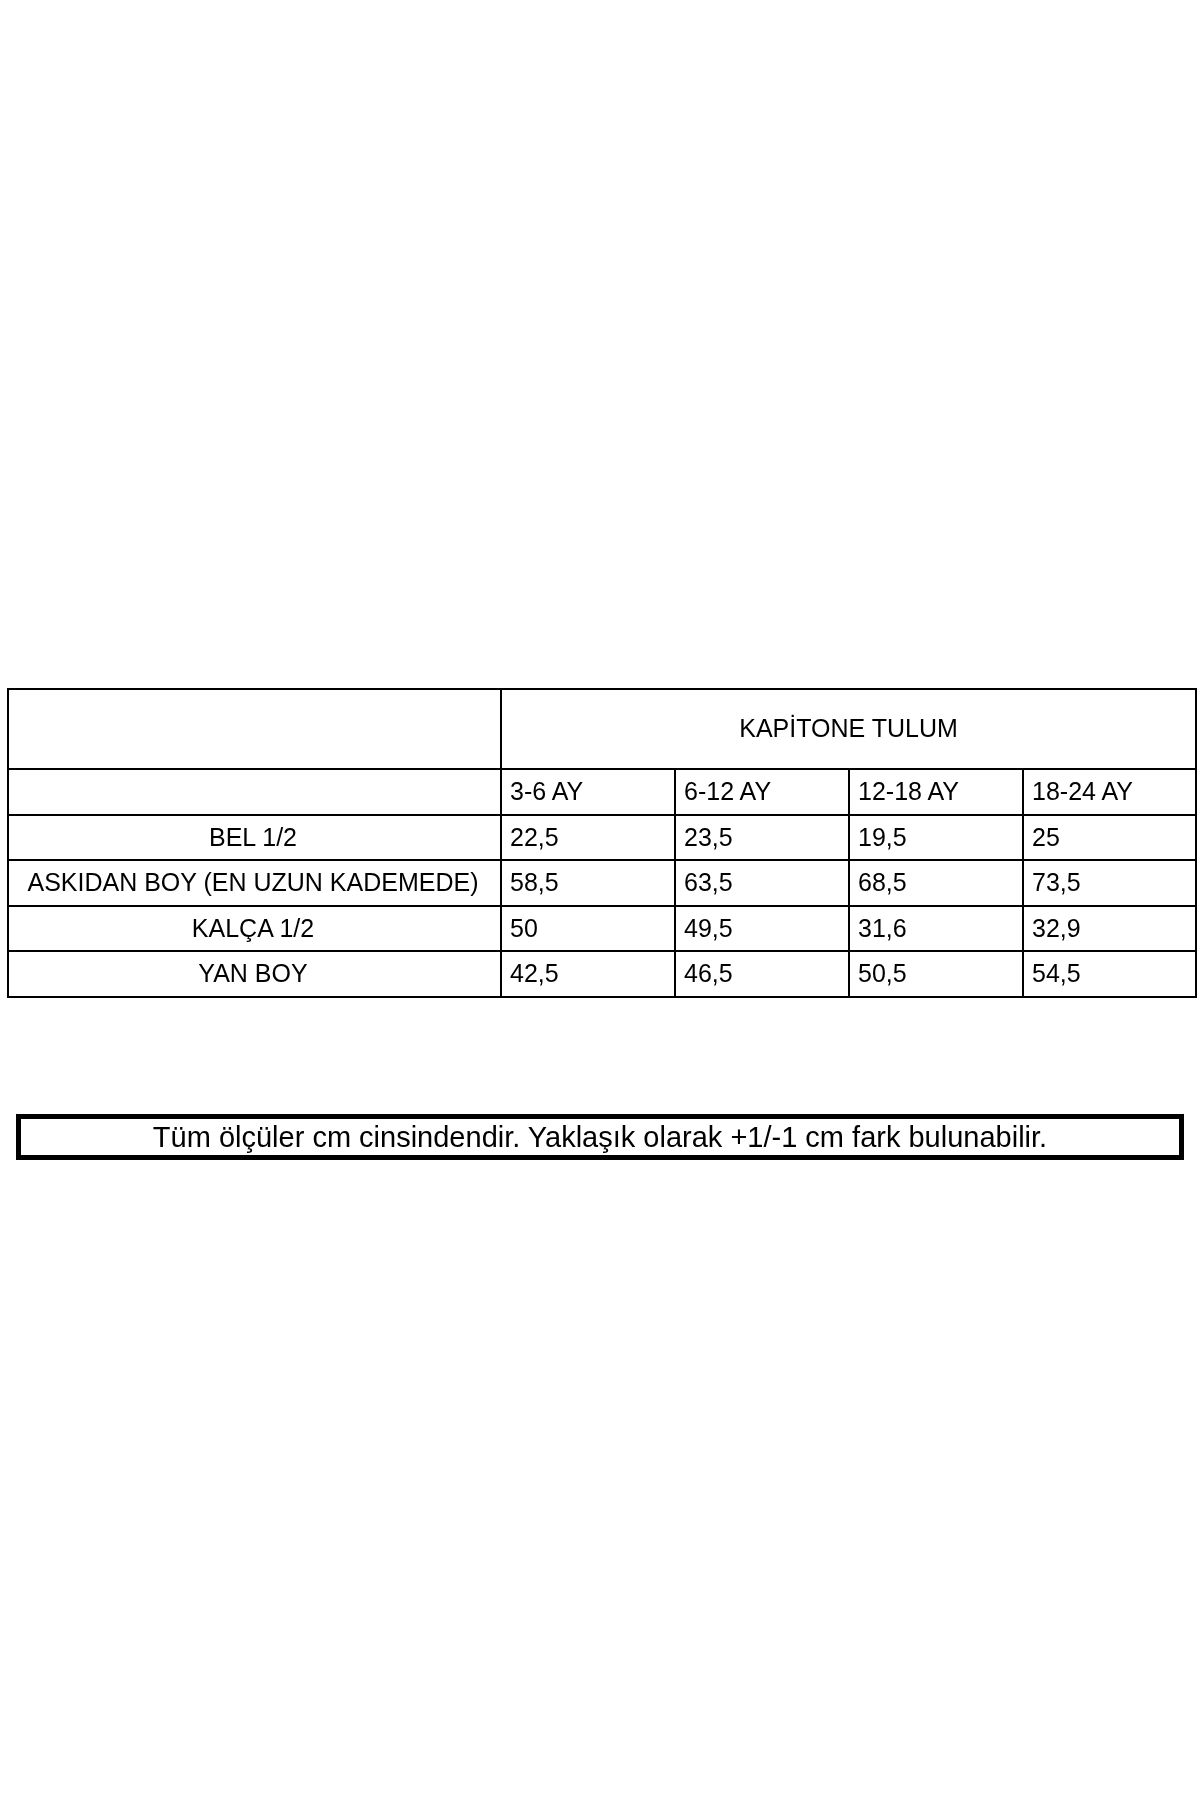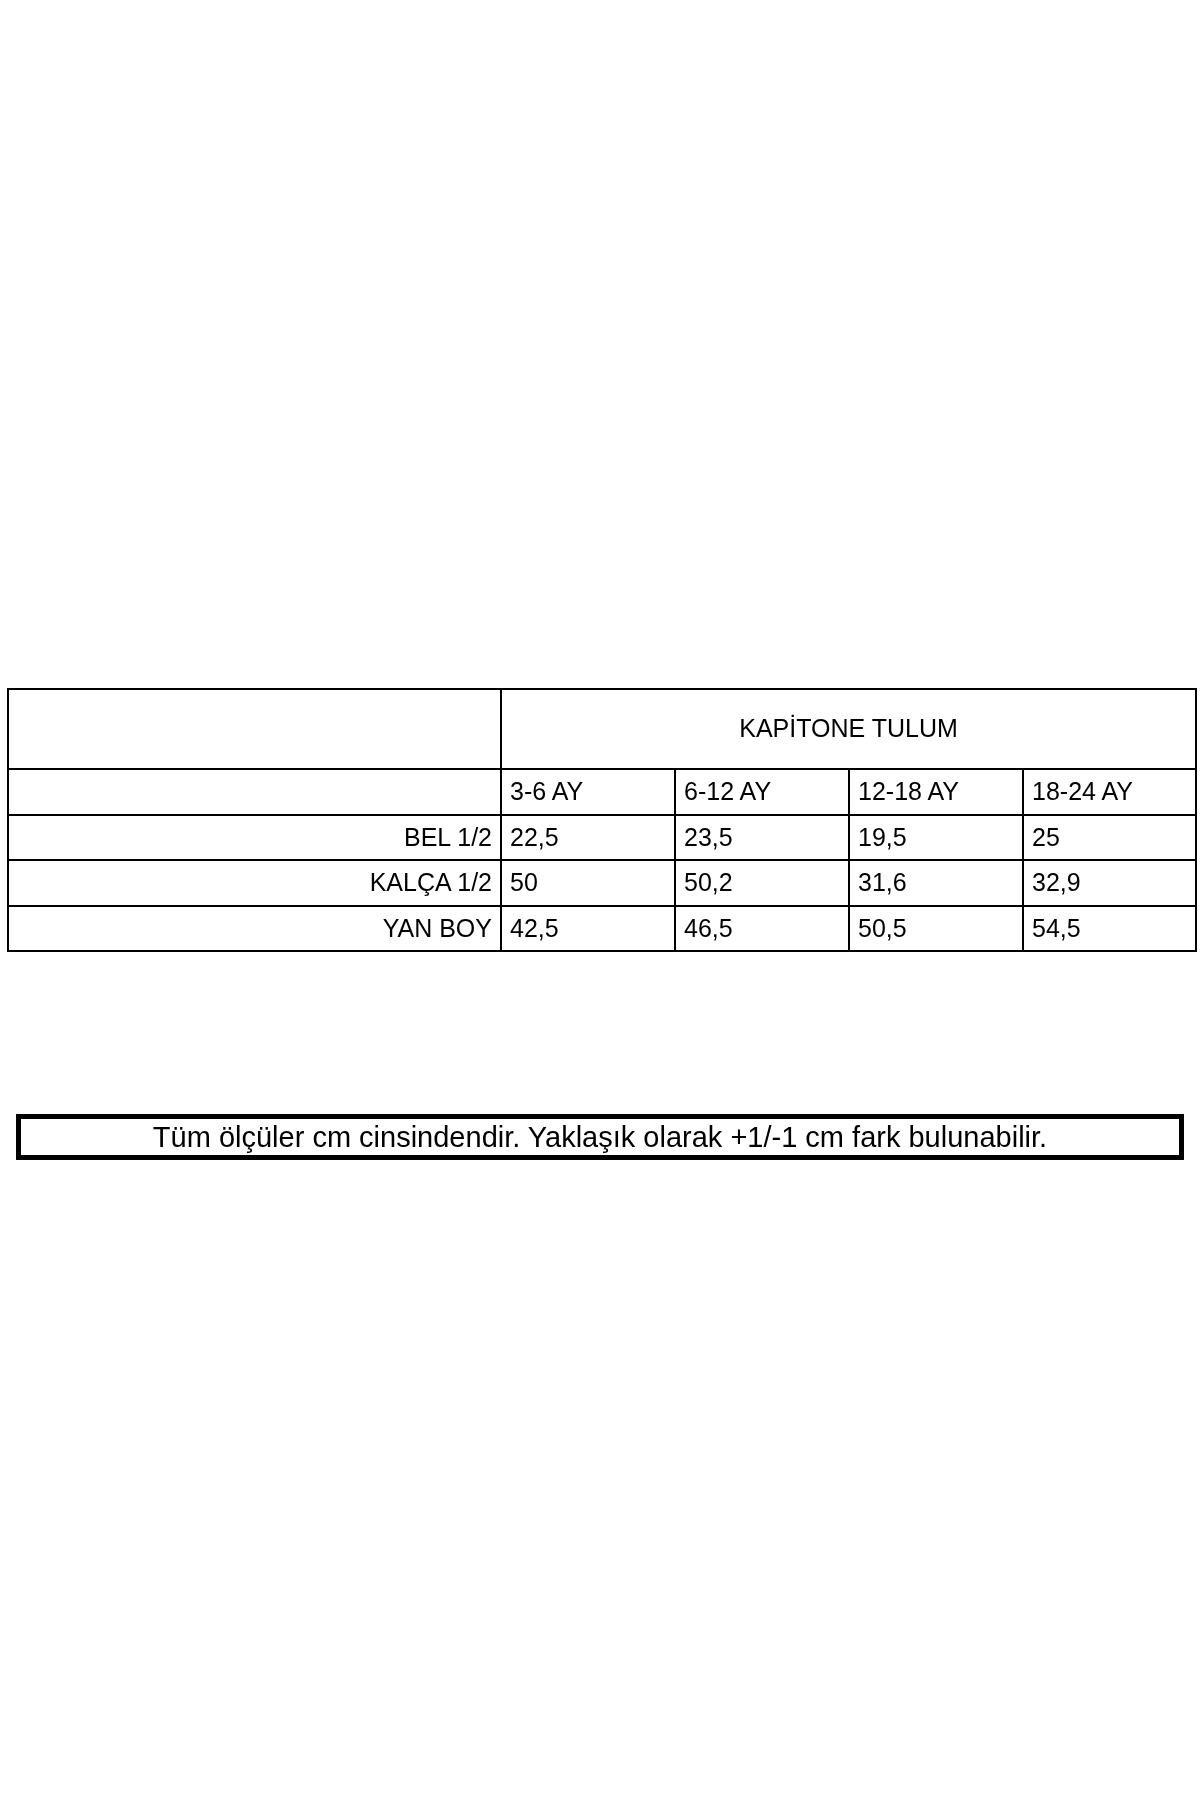--- a/index.html
+++ b/index.html
@@ -37,21 +37,21 @@
     white-space: nowrap;
     overflow: hidden;
   }
   table.size-table tr.title-row td {
     height: 80px;
   }
   table.size-table td.title-cell {
     text-align: center;
   }
   table.size-table td.label-cell {
-    text-align: right;
+    text-align: center;
     padding-left: 5px;
   }
   table.size-table td.num-cell {
     text-align: left;
   }
 
   
   .note-box {
     position: absolute;
     left: 16px;
@@ -94,23 +94,30 @@
       <td class="num-cell">18-24 AY</td>
     </tr>
     <tr>
       <td class="label-cell">BEL 1/2</td>
       <td class="num-cell">22,5</td>
       <td class="num-cell">23,5</td>
       <td class="num-cell">19,5</td>
       <td class="num-cell">25</td>
     </tr>
     <tr>
+      <td class="label-cell">ASKIDAN BOY (EN UZUN KADEMEDE)</td>
+      <td class="num-cell">58,5</td>
+      <td class="num-cell">63,5</td>
+      <td class="num-cell">68,5</td>
+      <td class="num-cell">73,5</td>
+    </tr>
+    <tr>
       <td class="label-cell">KALÇA 1/2</td>
       <td class="num-cell">50</td>
-      <td class="num-cell">50,2</td>
+      <td class="num-cell">49,5</td>
       <td class="num-cell">31,6</td>
       <td class="num-cell">32,9</td>
     </tr>
     <tr>
       <td class="label-cell">YAN BOY</td>
       <td class="num-cell">42,5</td>
       <td class="num-cell">46,5</td>
       <td class="num-cell">50,5</td>
       <td class="num-cell">54,5</td>
     </tr>

